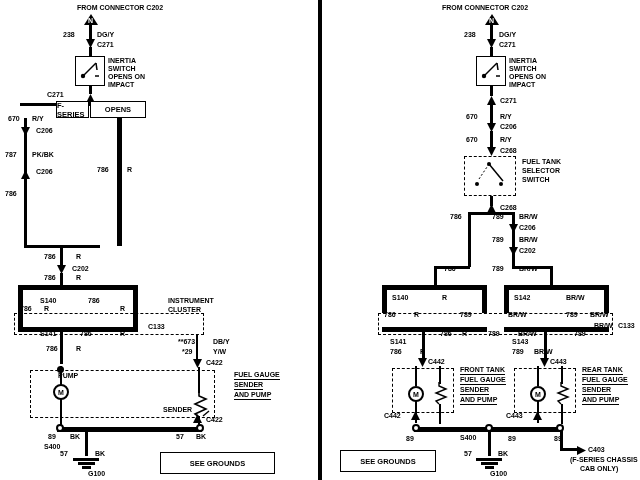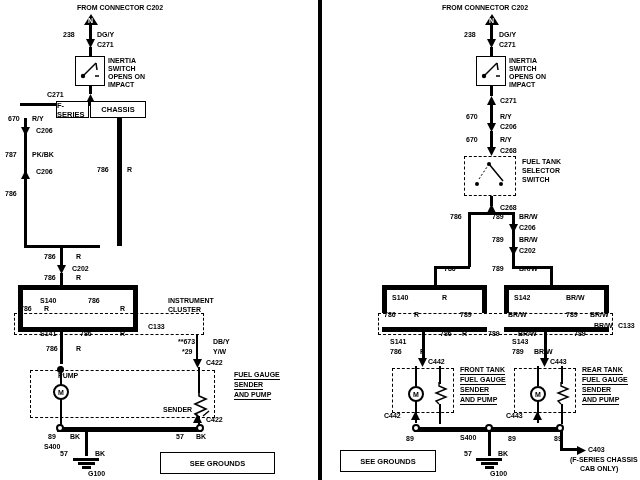--- a/index.html
+++ b/index.html
@@ -69,21 +69,21 @@
     <div class="t b" style="left:108px;top:81px;">IMPACT</div>
 
     <div class="wire v3" style="left:89px;top:86px;height:8px;"></div>
     <div class="conn" style="left:86px;top:94px;transform:rotate(180deg);"></div>
     <div class="t b" style="left:47px;top:91px;">C271</div>
 
     <div class="wire h3" style="left:20px;top:103px;width:105px;"></div>
     <div class="wire v3" style="left:89px;top:100px;height:5px;"></div>
 
     <div class="lbl" style="left:16px;top:101px;width:33px;height:17px;margin-left:40px;">F-SERIES</div>
-    <div class="lbl" style="left:90px;top:101px;width:56px;height:17px;">CHASSIS</div>
+    <div class="lbl" style="left:90px;top:101px;width:56px;height:17px;">OPENS</div>
 
     <div class="wire v3" style="left:24px;top:118px;height:130px;"></div>
     <div class="t b" style="left:8px;top:115px;">670</div>
     <div class="t b" style="left:32px;top:115px;">R/Y</div>
     <div class="conn" style="left:21px;top:127px;"></div>
     <div class="t b" style="left:36px;top:127px;">C206</div>
     <div class="t b" style="left:5px;top:151px;">787</div>
     <div class="t b" style="left:32px;top:151px;">PK/BK</div>
     <div class="conn" style="left:21px;top:170px;transform:rotate(180deg);"></div>
     <div class="t b" style="left:36px;top:168px;">C206</div>

